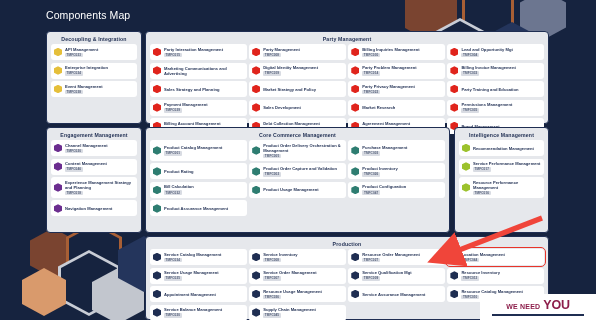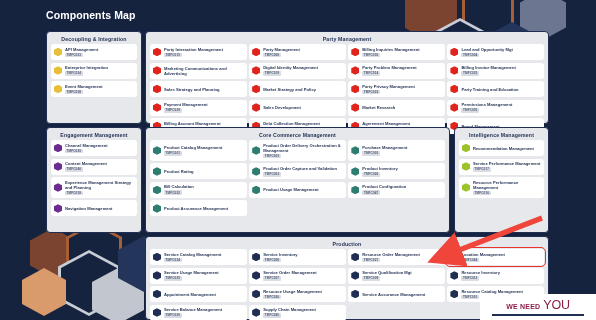--- a/index.html
+++ b/index.html
@@ -34,21 +34,21 @@
     width: 15px; height: 16px; border: 2.4px solid #ffffff;
     clip-path: polygon(50% 0%, 100% 25%, 100% 75%, 50% 100%, 0% 75%, 0% 25%);
     background: transparent; position: relative;
   }
   .logo-hex:after {
     content:""; position:absolute; inset:-2.4px;
     clip-path: polygon(50% 0%, 100% 25%, 100% 75%, 50% 100%, 0% 75%, 0% 25%);
     border: 2.4px solid #fff;
   }
   .logo-da { color: #ffffff; font-size: 17px; font-weight: 800; letter-spacing: -0.4px; }
-  .logo-sub { color: #ffffff; font-size: 10.5px; font-weight: 700; letter-spacing: 0.1px; }
+  .logo-sub { color: #ffffff; font-size: 10.5px; font-weight: 400; letter-spacing: 0.1px; }
 
   
   .board { position: absolute; left: 0; top: 30px; width: 596px; height: 290px; z-index: 4; }
 
   .panel {
     position: absolute;
     background: #e6e8ec;
     border: 1.4px solid #1f2e52;
     border-radius: 4px;
   }
@@ -98,21 +98,21 @@
 
   
   .wny {
     position: absolute; right: 0px; bottom: 0px; width: 116px; height: 26px;
     background: #ffffff; z-index: 8;
     display: flex; flex-direction: column; align-items: center; justify-content: center;
     border-top-left-radius: 2px;
   }
   .wny-row { display: flex; align-items: baseline; gap: 3px; }
   .wny-a { font-size: 7px; font-weight: 700; color: #8c1d4a; letter-spacing: 0.2px; }
-  .wny-b { font-size: 12.5px; font-weight: 400; color: #8c1d4a; letter-spacing: -0.2px; }
+  .wny-b { font-size: 12.5px; font-weight: 700; color: #8c1d4a; letter-spacing: -0.2px; }
   .wny-bar { width: 92px; height: 1.6px; background: #1f2e52; margin-top: 2px; }
 </style>
 </head>
 <body>
 
 <div class="hexlayer">
   <div class="hex" style="left:405px;top:-14px;width:52px;height:56px;background:#7a4430;"></div>
   <div class="hexring" style="left:462px;top:-16px;width:52px;height:56px;color:#a85f35;"></div>
   <div class="hex" style="left:520px;top:-10px;width:46px;height:50px;background:#6c7690;"></div>
   <div class="hexring" style="left:432px;top:18px;width:56px;height:60px;color:#c9cdd6;"></div>

